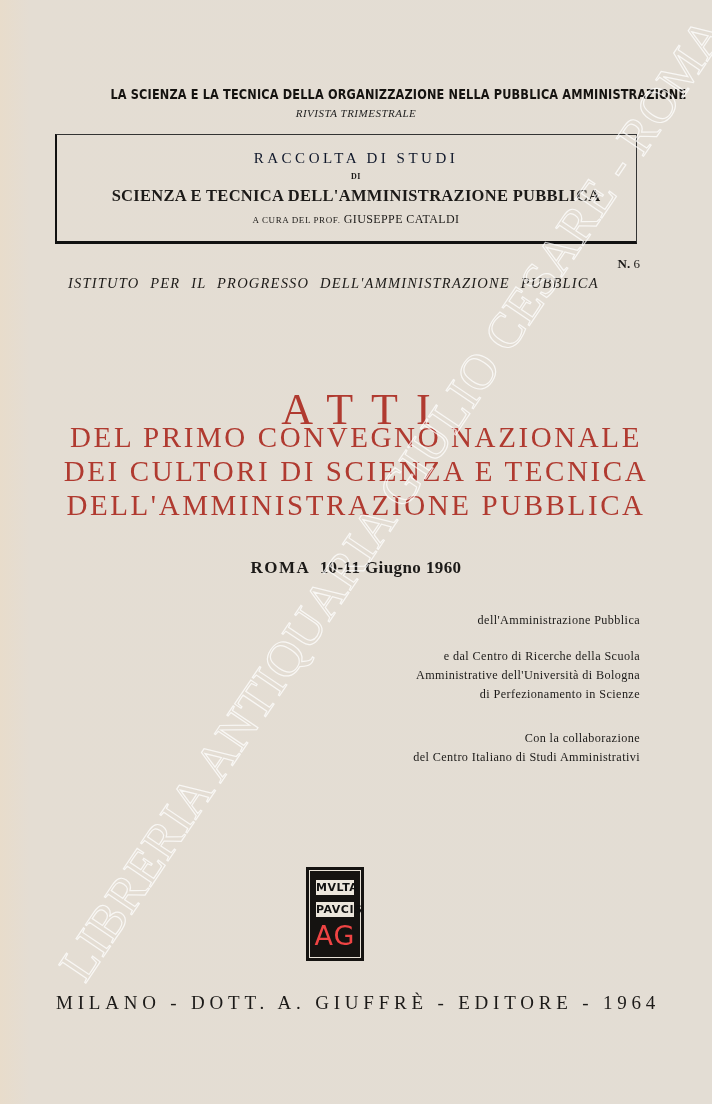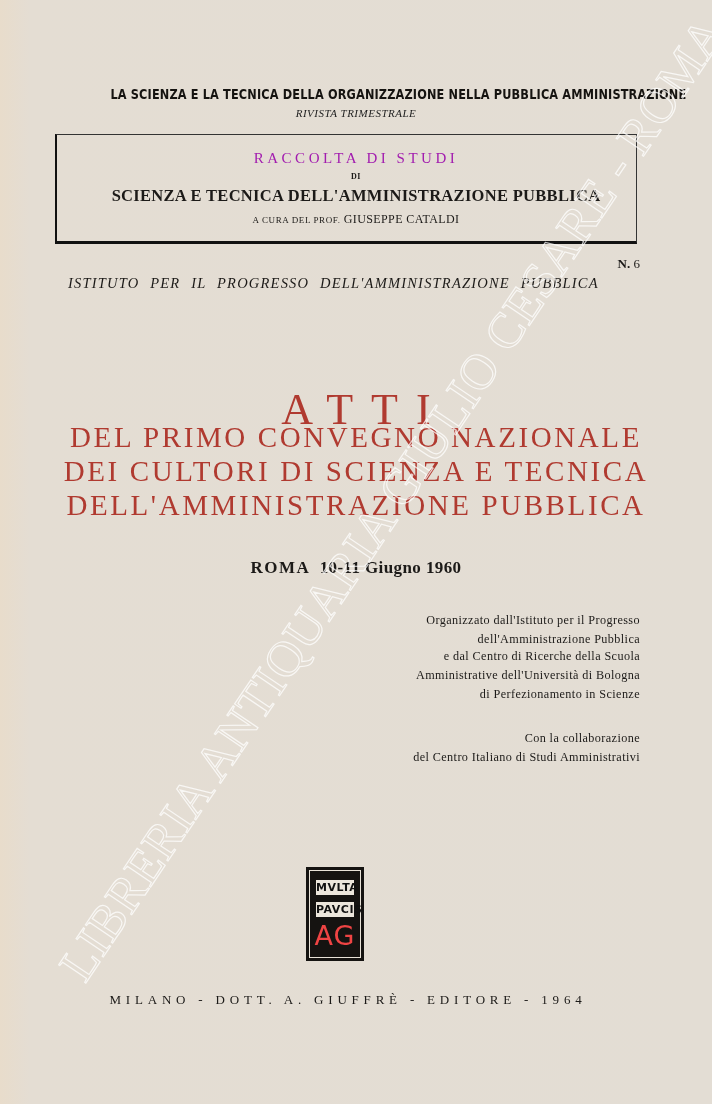--- a/index.html
+++ b/index.html
@@ -49,21 +49,21 @@
       border-top: 1px solid #333;
       border-left: 2px solid #111;
       border-right: 1px solid #333;
       border-bottom: 3px solid #111;
       box-sizing: border-box;
     }
     .box-line1 {
       top: 150px;
       font-size: 15px;
       letter-spacing: 3.5px;
-      color: #a21caf;
+      color: #0f172a;
     }
     .box-line2 {
       top: 172px;
       font-size: 8px;
       font-weight: bold;
       letter-spacing: 0.5px;
     }
     .box-line3 {
       top: 186px;
       font-size: 16.5px;
@@ -177,21 +177,21 @@
       font-family: "DejaVu Sans", "Liberation Sans", sans-serif;
       font-size: 27px;
       line-height: 30px;
       letter-spacing: 1px;
     }
 
     .publisher {
       top: 992px;
       left: 56px;
       width: 584px;
-      font-size: 13px;
+      font-size: 19px;
       letter-spacing: 4.8px;
       white-space: nowrap;
       text-align: center;
     }
 
     .watermark {
       top: 552px;
       left: 356px;
       width: 1020px;
       margin-left: -510px;
@@ -237,21 +237,20 @@
   <div class="abs center title-line tl1 red">DEL PRIMO CONVEGNO NAZIONALE</div>
   <div class="abs center title-line tl2 red">DEI CULTORI DI SCIENZA E TECNICA</div>
   <div class="abs center title-line tl3 red">DELL'AMMINISTRAZIONE PUBBLICA</div>
 
   <div class="abs center dateline">
     <span class="place">ROMA</span>&nbsp;
     <span>10-11 Giugno 1960</span>
   </div>
 
   <div class="abs org org1">
-    <div>Organizzato dall'Istituto per il Progresso</div>
     <div>dell'Amministrazione Pubblica</div>
   </div>
   <div class="abs org org2">
     <div>e dal Centro di Ricerche della Scuola</div>
     <div>Amministrative dell'Università di Bologna</div>
     <div>di Perfezionamento in Scienze</div>
   </div>
   <div class="abs org org3">
     <div>Con la collaborazione</div>
     <div>del Centro Italiano di Studi Amministrativi</div>

